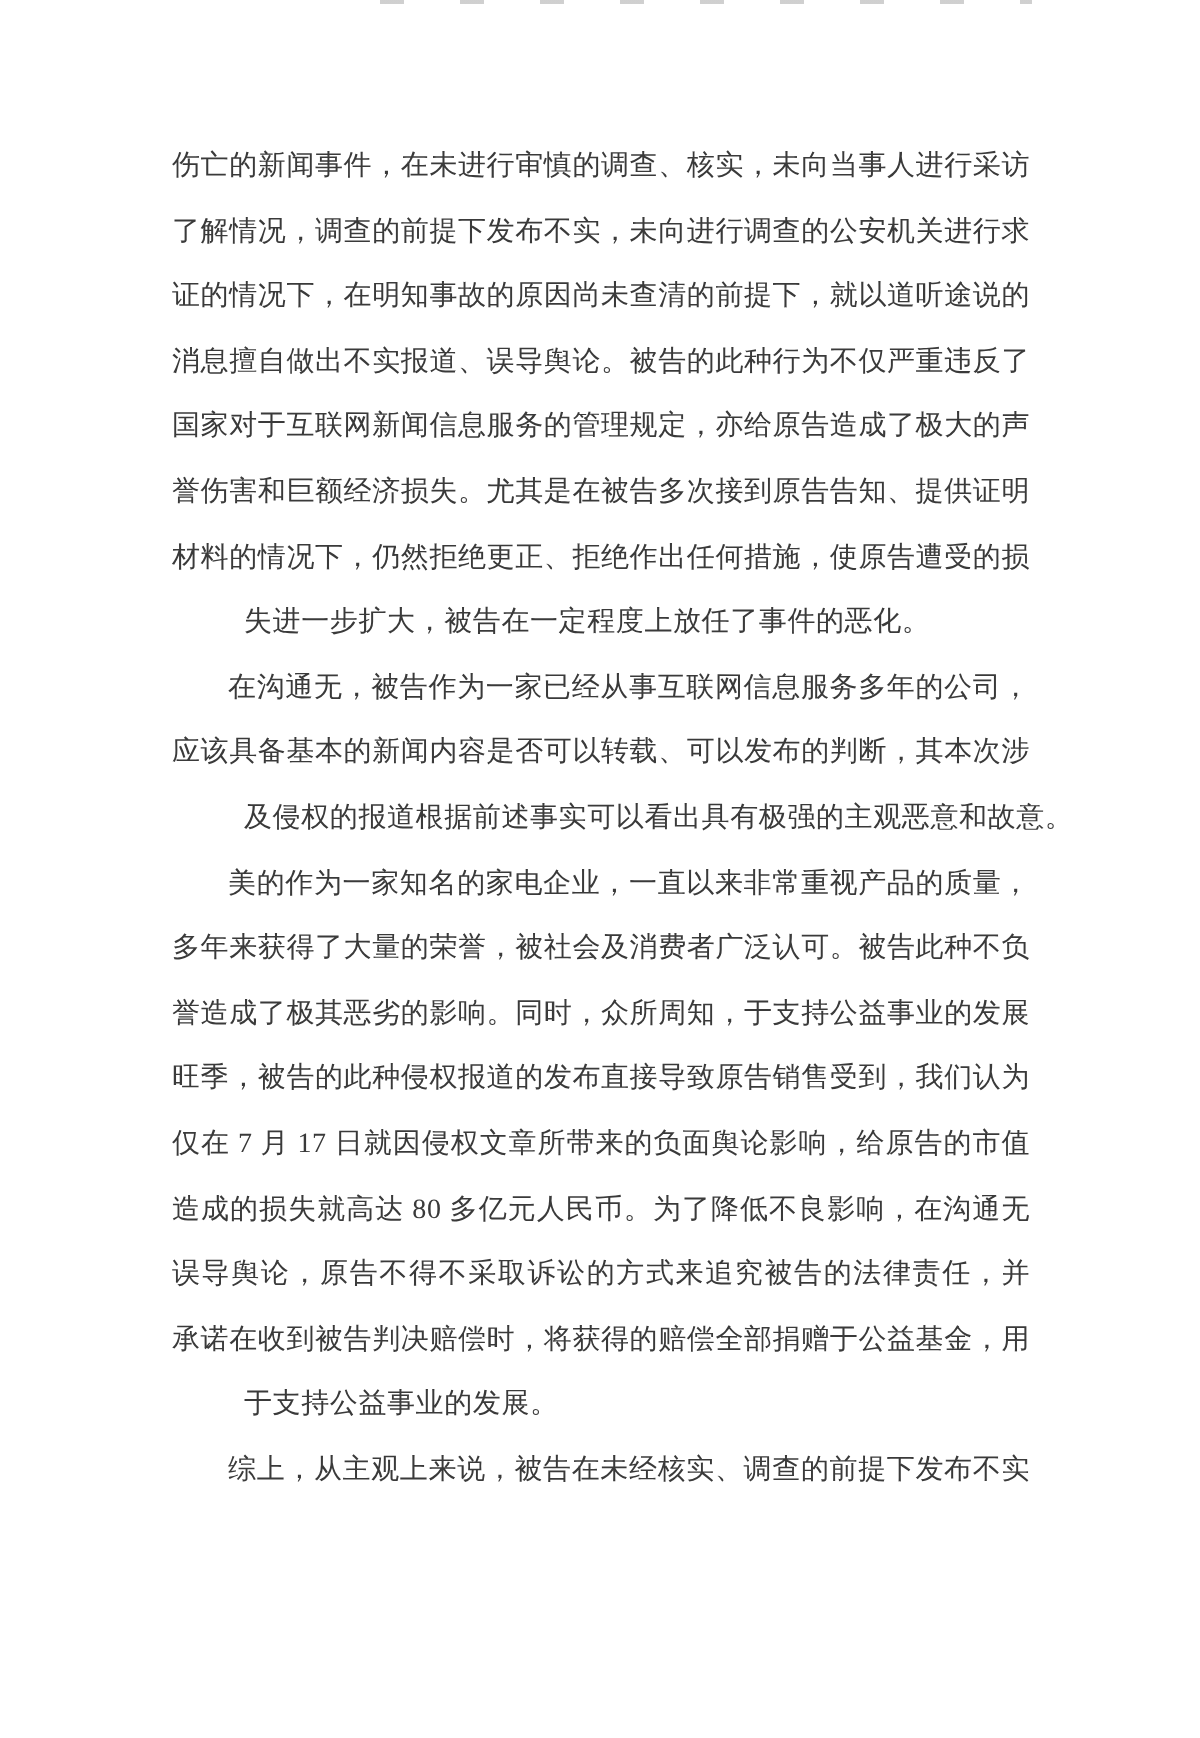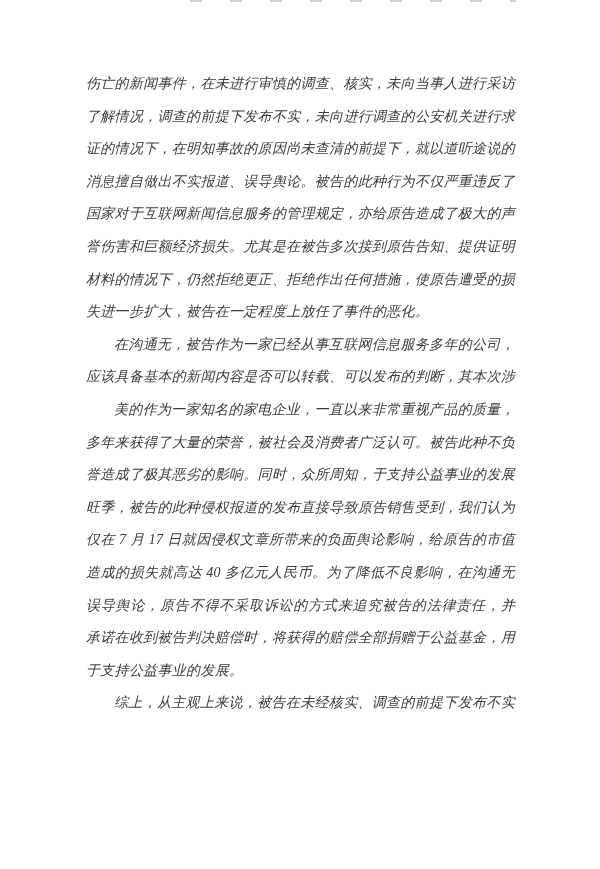--- a/index.html
+++ b/index.html
@@ -1,15 +1,15 @@
 <!DOCTYPE html>
 <html><head>
 <meta charset="utf-8">
 <style>
-  * { margin: 0; padding: 0; box-sizing: border-box; font-style: italic; }
+  * { margin: 0; padding: 0; box-sizing: border-box; }
 
   html, body {
     width: 600px;
     height: 869px;
     overflow: hidden;
   }
 
   body {
     background: #ffffff;
     font-family: "Liberation Serif", "DejaVu Serif", serif;
@@ -55,42 +55,44 @@
     letter-spacing: 0.3px;
   }
 
   .line.indent {
     text-indent: 2em;
   }
 
   .line.para-end {
     text-align: right;
     text-align-last: left;
+    margin-left: 36px;
   }
 </style>
 </head>
 <body style="background: rgb(255, 255, 255);">
 
 <div class="page">
   <div class="top-artifact"></div>
   <div class="text-block" id="text-block" style="color: rgb(58, 58, 58);">
       <div class="line">伤亡的新闻事件，在未进行审慎的调查、核实，未向当事人进行采访</div>
       <div class="line">了解情况，调查的前提下发布不实，未向进行调查的公安机关进行求</div>
       <div class="line">证的情况下，在明知事故的原因尚未查清的前提下，就以道听途说的</div>
       <div class="line">消息擅自做出不实报道、误导舆论。被告的此种行为不仅严重违反了</div>
       <div class="line">国家对于互联网新闻信息服务的管理规定，亦给原告造成了极大的声</div>
       <div class="line">誉伤害和巨额经济损失。尤其是在被告多次接到原告告知、提供证明</div>
       <div class="line">材料的情况下，仍然拒绝更正、拒绝作出任何措施，使原告遭受的损</div>
       <div class="line para-end">失进一步扩大，被告在一定程度上放任了事件的恶化。</div>
       <div class="line indent">在沟通无，被告作为一家已经从事互联网信息服务多年的公司，</div>
       <div class="line">应该具备基本的新闻内容是否可以转载、可以发布的判断，其本次涉</div>
+      <div class="line para-end">及侵权的报道根据前述事实可以看出具有极强的主观恶意和故意。</div>
       <div class="line indent">美的作为一家知名的家电企业，一直以来非常重视产品的质量，</div>
       <div class="line">多年来获得了大量的荣誉，被社会及消费者广泛认可。被告此种不负</div>
       <div class="line">誉造成了极其恶劣的影响。同时，众所周知，于支持公益事业的发展</div>
       <div class="line">旺季，被告的此种侵权报道的发布直接导致原告销售受到，我们认为</div>
       <div class="line">仅在 7 月 17 日就因侵权文章所带来的负面舆论影响，给原告的市值</div>
-      <div class="line">造成的损失就高达 40 多亿元人民币。为了降低不良影响，在沟通无</div>
+      <div class="line">造成的损失就高达 80 多亿元人民币。为了降低不良影响，在沟通无</div>
       <div class="line">误导舆论，原告不得不采取诉讼的方式来追究被告的法律责任，并</div>
       <div class="line">承诺在收到被告判决赔偿时，将获得的赔偿全部捐赠于公益基金，用</div>
       <div class="line para-end">于支持公益事业的发展。</div>
       <div class="line indent">综上，从主观上来说，被告在未经核实、调查的前提下发布不实</div>
     </div>
 </div>
 
 </body></html>

